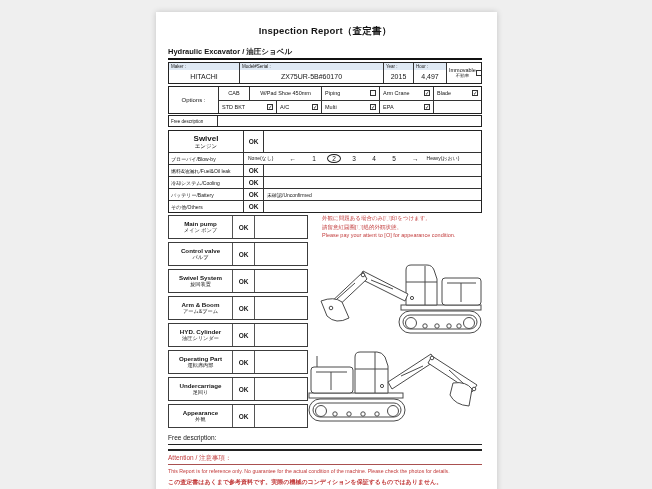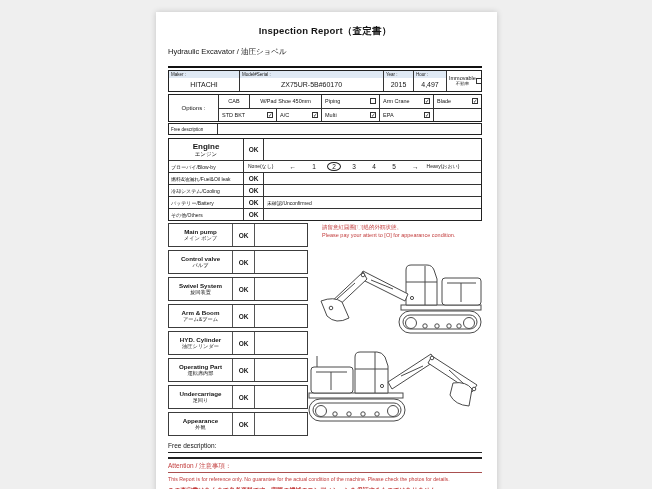--- a/index.html
+++ b/index.html
@@ -1,21 +1,21 @@
 <!DOCTYPE html>
 <html><head>
 <meta charset="utf-8">
 <style>
   *{box-sizing:border-box;margin:0;padding:0}
   html,body{width:652px;height:489px}
   body{background:#efefef;font-family:"Liberation Sans","DejaVu Sans",sans-serif;color:#151515;position:relative;overflow:hidden}
   .page{position:absolute;left:156px;top:12px;width:341px;height:489px;background:#fff;box-shadow:0 0 6px rgba(0,0,0,.18)}
   .content{position:absolute;left:12px;top:0;width:314px}
   .doc-title{margin-top:13px;text-align:center;font-size:9.5px;font-weight:bold;line-height:11px;letter-spacing:.2px}
-  .section-heading{margin-top:11px;font-size:7.5px;font-weight:normal;line-height:9px;border-bottom:2px solid #111;padding-bottom:10px}
+  .section-heading{margin-top:11px;font-size:7.5px;font-weight:bold;line-height:9px;border-bottom:2px solid #111;padding-bottom:2px}
 
   
   .tbl{border:1.5px solid #222;background:#fff}
   .row{display:flex}
   .cell{border-left:1px solid #333;overflow:hidden}
   .cell:first-child{border-left:none}
 
   
   .head-tbl{margin-top:2px;height:22px}
   .head-tbl .row{height:100%}
@@ -236,21 +236,21 @@
     <div class="tbl fd-row">
       <div class="row">
         <div class="fd-label">Free description</div>
         <div class="cell fd-value"></div>
       </div>
     </div>
 
     <div class="tbl engine">
       <div class="erow ehead">
         <div class="ec1 eng-title">
-          <span class="en">Engine</span>
+          <span class="en">Swivel</span>
           <span class="jp">エンジン</span>
         </div>
         <div class="cell ec2 ok">OK</div>
         <div class="cell ec3"></div>
       </div>
       <div class="erow esub">
         <div class="ec1 elabel">ブローバイ/Blow-by</div>
         <div class="cell ec3 scale">
           <span class="endlab lead">None(なし)</span>
           <span class="arr">←</span>

